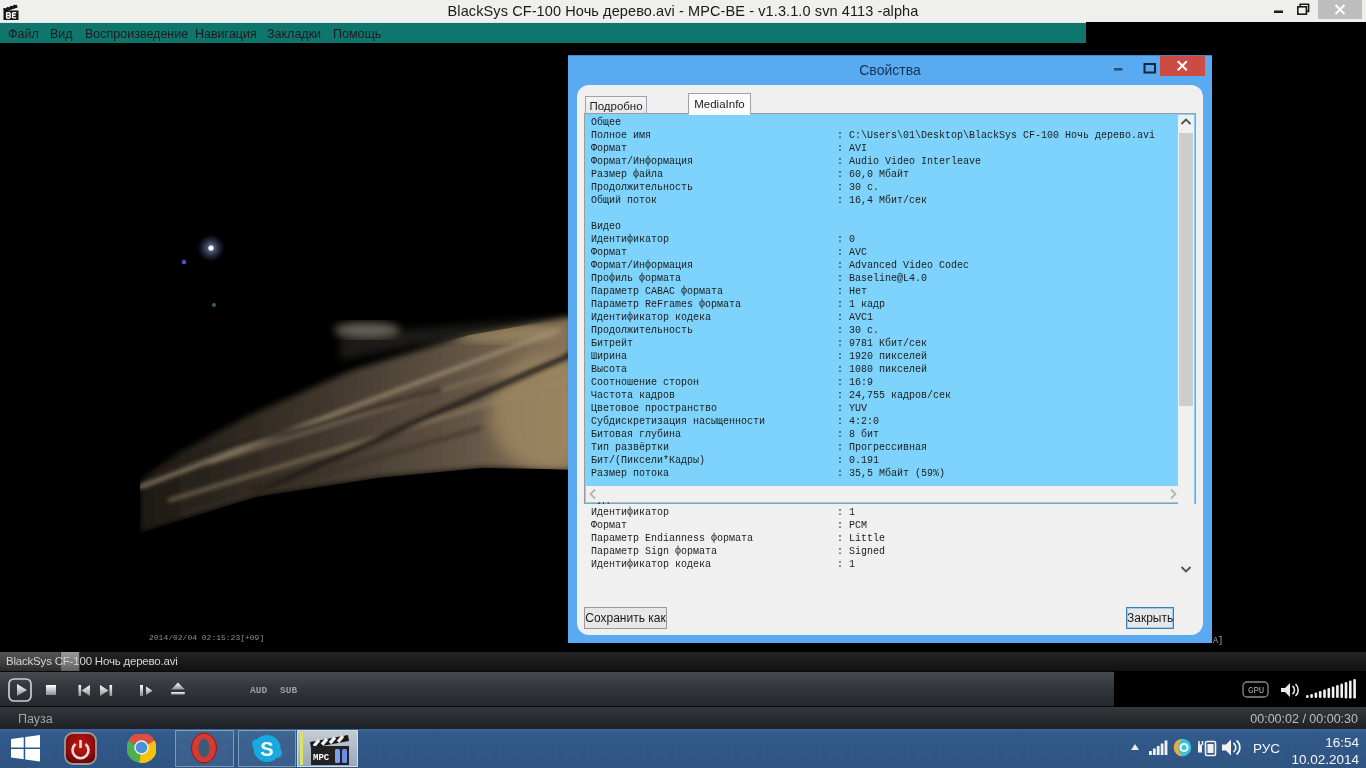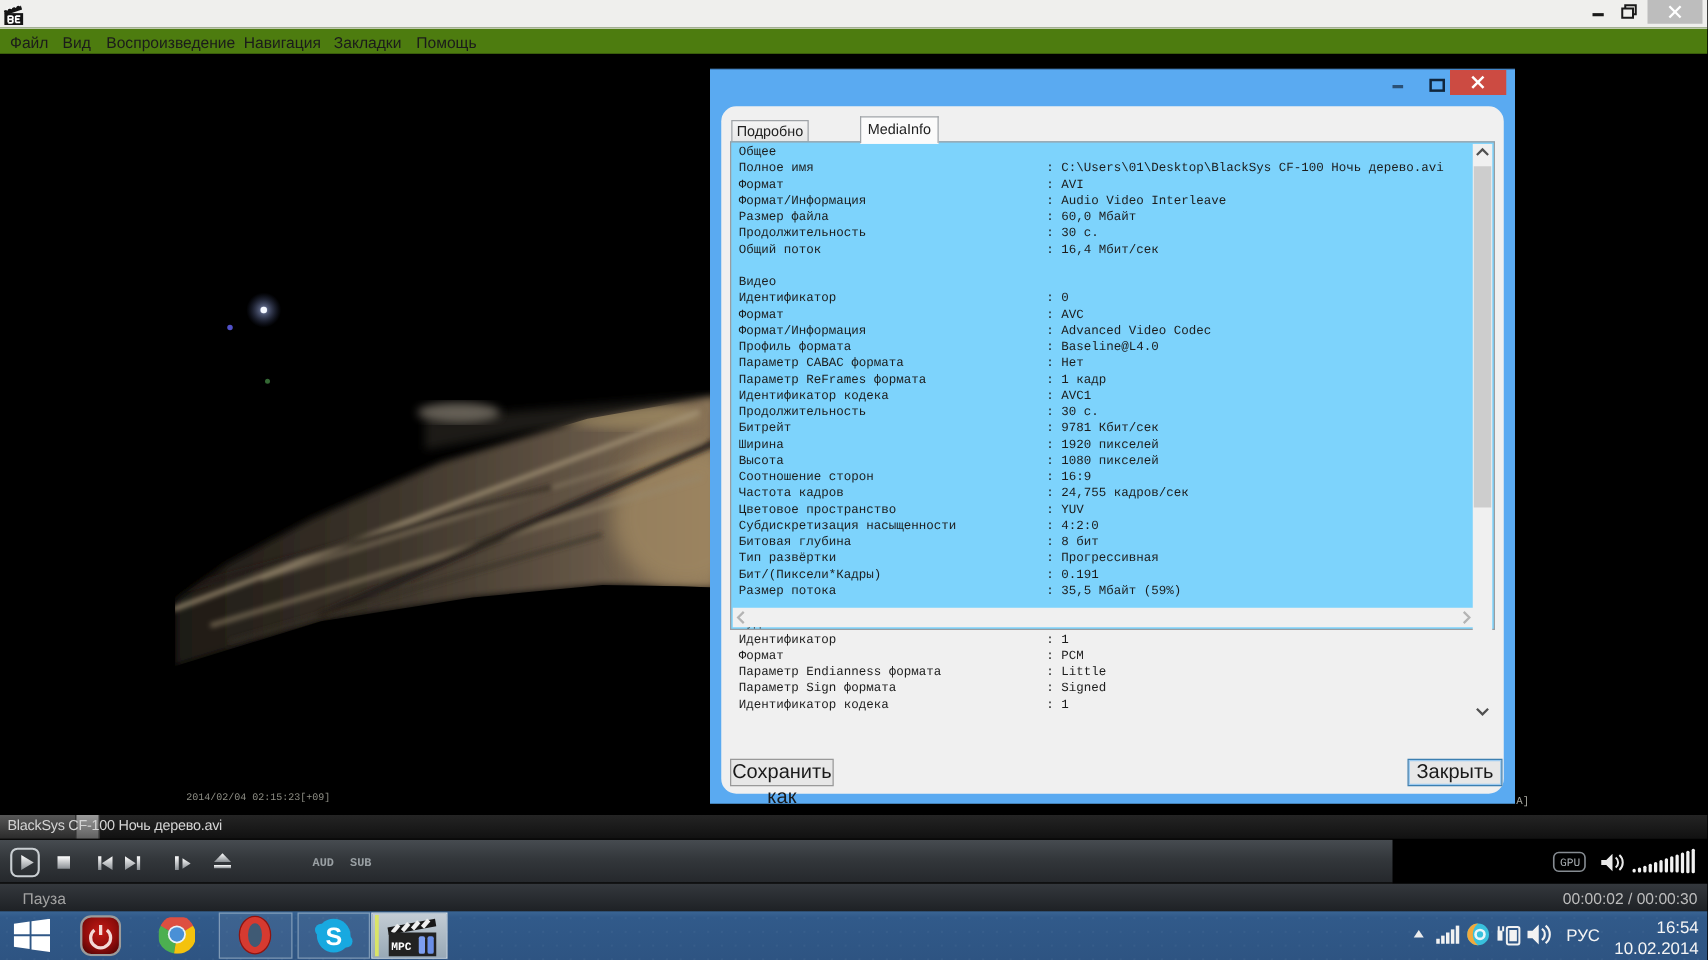--- a/index.html
+++ b/index.html
@@ -1,21 +1,21 @@
 <!DOCTYPE html>
 <html><head><meta charset="utf-8">
 <style>
 * { margin:0; padding:0; box-sizing:border-box; }
 html,body { width:1366px; height:768px; overflow:hidden; background:#000; }
 body { font-family:"Liberation Sans", sans-serif; position:relative; }
 .abs { position:absolute; }
 
 #titlebar { left:0; top:0; width:1366px; height:22px; background:#efefed; }
 #title-text { left:0; top:2.5px; width:1366px; text-align:center; font-size:14.5px; letter-spacing:0.1px; color:#1a1a1a; }
-#menubar { left:0; top:22px; width:1366px; height:21px; background:#4d7c0f; border-top:1px solid #e3e3e1;padding-left:23px; }
+#menubar { left:0; top:22px; width:1086px; height:21px; background:#0f766e; border-top:1px solid #e3e3e1;padding-left:23px; }
 .menu-item { position:absolute; top:4px; font-size:12.5px; color:#1b1b1b; }
 #closebtn { left:1318px; top:0; width:44px; height:19px; background:#bdbdbd; }
 
 #video { left:0; top:43px; width:1366px; height:609px; background:#000; }
 
 #seekbar { left:0; top:652px; width:1366px; height:19px; background:linear-gradient(#242424,#111); }
 #seek-played { left:0; top:0; width:60px; height:19px; background:linear-gradient(#575757,#2b2b2b); }
 #seek-marker { left:60px; top:0; width:20px; height:19px; background:linear-gradient(#9a9a9a,#606060); border-left:1px solid #333; border-right:1px solid #333; }
 #seek-text { left:6px; top:3px; font-size:11.5px; letter-spacing:-0.2px; color:#d4d4d4; }
 
@@ -30,21 +30,21 @@
   background-size:11px 11px, 100% 100%; }
 .tile { position:absolute; top:0.5px; height:37px; border:1px solid rgba(180,200,216,.55); background:rgba(255,255,255,.06); }
 
 #dialog { left:568px; top:55px; width:644px; height:588px; background:#5aaaf1; box-shadow:inset 0 1px 0 #4586c7; }
 #dlg-title { left:0; top:7px; width:644px; text-align:center; font-size:14px; color:#16324f; }
 #dlg-close { left:592px; top:1px; width:45px; height:20px; background:#cc4b42; }
 #dlg-client { left:9px; top:30px; width:626px; height:550px; background:#f0f0f0;border-radius:12px; }
 .tab { position:absolute; font-size:11.5px; color:#222; text-align:center; border:1px solid #9fa3a7; background:linear-gradient(#f4f4f4,#e8e8e8); }
 #textarea { left:7px; top:28px; width:612px; height:391px; border:1px solid #999da1; background:#7dd3fc; }
 #mediainfo { left:6px; top:2px; font-family:"Liberation Mono",monospace; font-size:10px; line-height:13px; color:#1c1c1c; white-space:pre; }
-.dbtn { position:absolute; top:522px; height:22px; background:#e7e7e7; border:1px solid #999; font-size:16px; color:#1a1a1a; text-align:center; line-height:20px; }
+.dbtn { position:absolute; top:522px; height:22px; background:#e7e7e7; border:1px solid #999; font-size:12px; color:#1a1a1a; text-align:center; line-height:20px; }
 </style></head>
 <body>
 
 <div class="abs" id="video">
 <svg width="1366" height="609">
  <defs>
   <radialGradient id="lampglow" cx="50%" cy="50%" r="50%">
     <stop offset="0%" stop-color="#e8ecff" stop-opacity="0.95"></stop>
     <stop offset="25%" stop-color="#9fb0e8" stop-opacity="0.5"></stop>
     <stop offset="100%" stop-color="#5060a0" stop-opacity="0"></stop>
@@ -112,20 +112,21 @@
         <line x1="5.6" y1="4.1" x2="6.8" y2="1.5"></line>
         <line x1="9" y1="3" x2="10.2" y2="0.4"></line>
         <line x1="12.4" y1="1.9" x2="13.4" y2="0"></line>
     </g>
     <rect x="0.5" y="7.5" width="15" height="9.5" fill="#141414"></rect>
     <g stroke="#fff" stroke-width="1.4" fill="none">
       <path d="M3.6,9.6 V15 M3.6,9.8 H6 a1.35 1.35 0 0 1 0,2.7 H3.6 M6,12.5 a1.35 1.35 0 0 1 0,2.7 H3.6"></path>
       <path d="M9.6,9.8 H13.2 M9.6,12.3 H12.6 M9.6,14.9 H13.2 M9.6,9.8 V14.9"></path>
     </g>
   </svg>
+  <div class="abs" id="title-text">BlackSys CF-100 Ночь дерево.avi - MPC-BE - v1.3.1.0 svn 4113 -alpha</div>
   <svg class="abs" style="left:1270px;top:0" width="48" height="19">
     <rect x="4" y="10.5" width="9" height="2.5" fill="#1a1a1a"></rect>
     <g fill="none" stroke="#1a1a1a" stroke-width="1.6">
       <rect x="27.8" y="6.8" width="8.6" height="7.4"></rect>
       <path d="M30.2,6.4 V4.2 H38.6 V11.4 H36.8"></path>
     </g>
   </svg>
   <div class="abs" id="closebtn">
     <svg width="44" height="19">
         <g stroke="#ffffff" stroke-width="1.8">
@@ -285,20 +286,21 @@
     <polygon points="96,15.5 100,15.5 105,10.5 105,26.5 100,21.5 96,21.5" fill="#f2f2f2"></polygon>
     <path d="M107.5,14 a5.5 5.5 0 0 1 0,9" fill="none" stroke="#f2f2f2" stroke-width="1.7"></path>
     <path d="M110.5,11.5 a9 9 0 0 1 0,14" fill="none" stroke="#f2f2f2" stroke-width="1.7"></path>
     <text x="127" y="24" font-size="13.5" fill="#f5f5f5" font-family="Liberation Sans">РУС</text>
     <text x="233" y="17.5" text-anchor="end" font-size="13.5" fill="#f5f5f5" font-family="Liberation Sans">16:54</text>
     <text x="233" y="34.5" text-anchor="end" font-size="13.5" fill="#f5f5f5" font-family="Liberation Sans">10.02.2014</text>
   </svg>
 </div>
 
 <div class="abs" id="dialog">
+  <div class="abs" id="dlg-title">Свойства</div>
   <svg class="abs" style="left:540px;top:6px" width="50" height="16">
     <rect x="6" y="7" width="8.5" height="2.6" fill="#2b5176"></rect>
     <rect x="36.5" y="3" width="10.5" height="8.5" fill="none" stroke="#10263c" stroke-width="2"></rect>
   </svg>
   <div class="abs" id="dlg-close">
     <svg width="45" height="20">
         <g stroke="#ffffff" stroke-width="2">
           <line x1="17.8" y1="5.3" x2="26.8" y2="14.3"></line>
           <line x1="26.8" y1="5.3" x2="17.8" y2="14.3"></line>
         </g>
@@ -352,15 +354,15 @@
         <polyline points="3.5,452 8,456.5 12.5,452" fill="none" stroke="#505050" stroke-width="1.8"></polyline>
       </svg>
 
       <svg class="abs" style="left:1px;bottom:1px" width="594" height="16">
         <rect width="594" height="16" fill="#f0f0f0"></rect>
         <polyline points="9,3.5 4.5,8 9,12.5" fill="none" stroke="#b4b4b4" stroke-width="1.8"></polyline>
         <polyline points="585,3.5 589.5,8 585,12.5" fill="none" stroke="#b4b4b4" stroke-width="1.8"></polyline>
       </svg>
     </div>
     <div class="dbtn" style="left:7px;width:83px">Сохранить как</div>
-    <div class="dbtn" style="left:549px;width:76px;border:1px solid #3c7fb1;box-shadow:inset 0 0 0 1px #9ecbf0">Закрыть</div>
+    <div class="dbtn" style="left:549px;width:48px;border:1px solid #3c7fb1;box-shadow:inset 0 0 0 1px #9ecbf0">Закрыть</div>
   </div>
 </div>
 
 </body></html>

